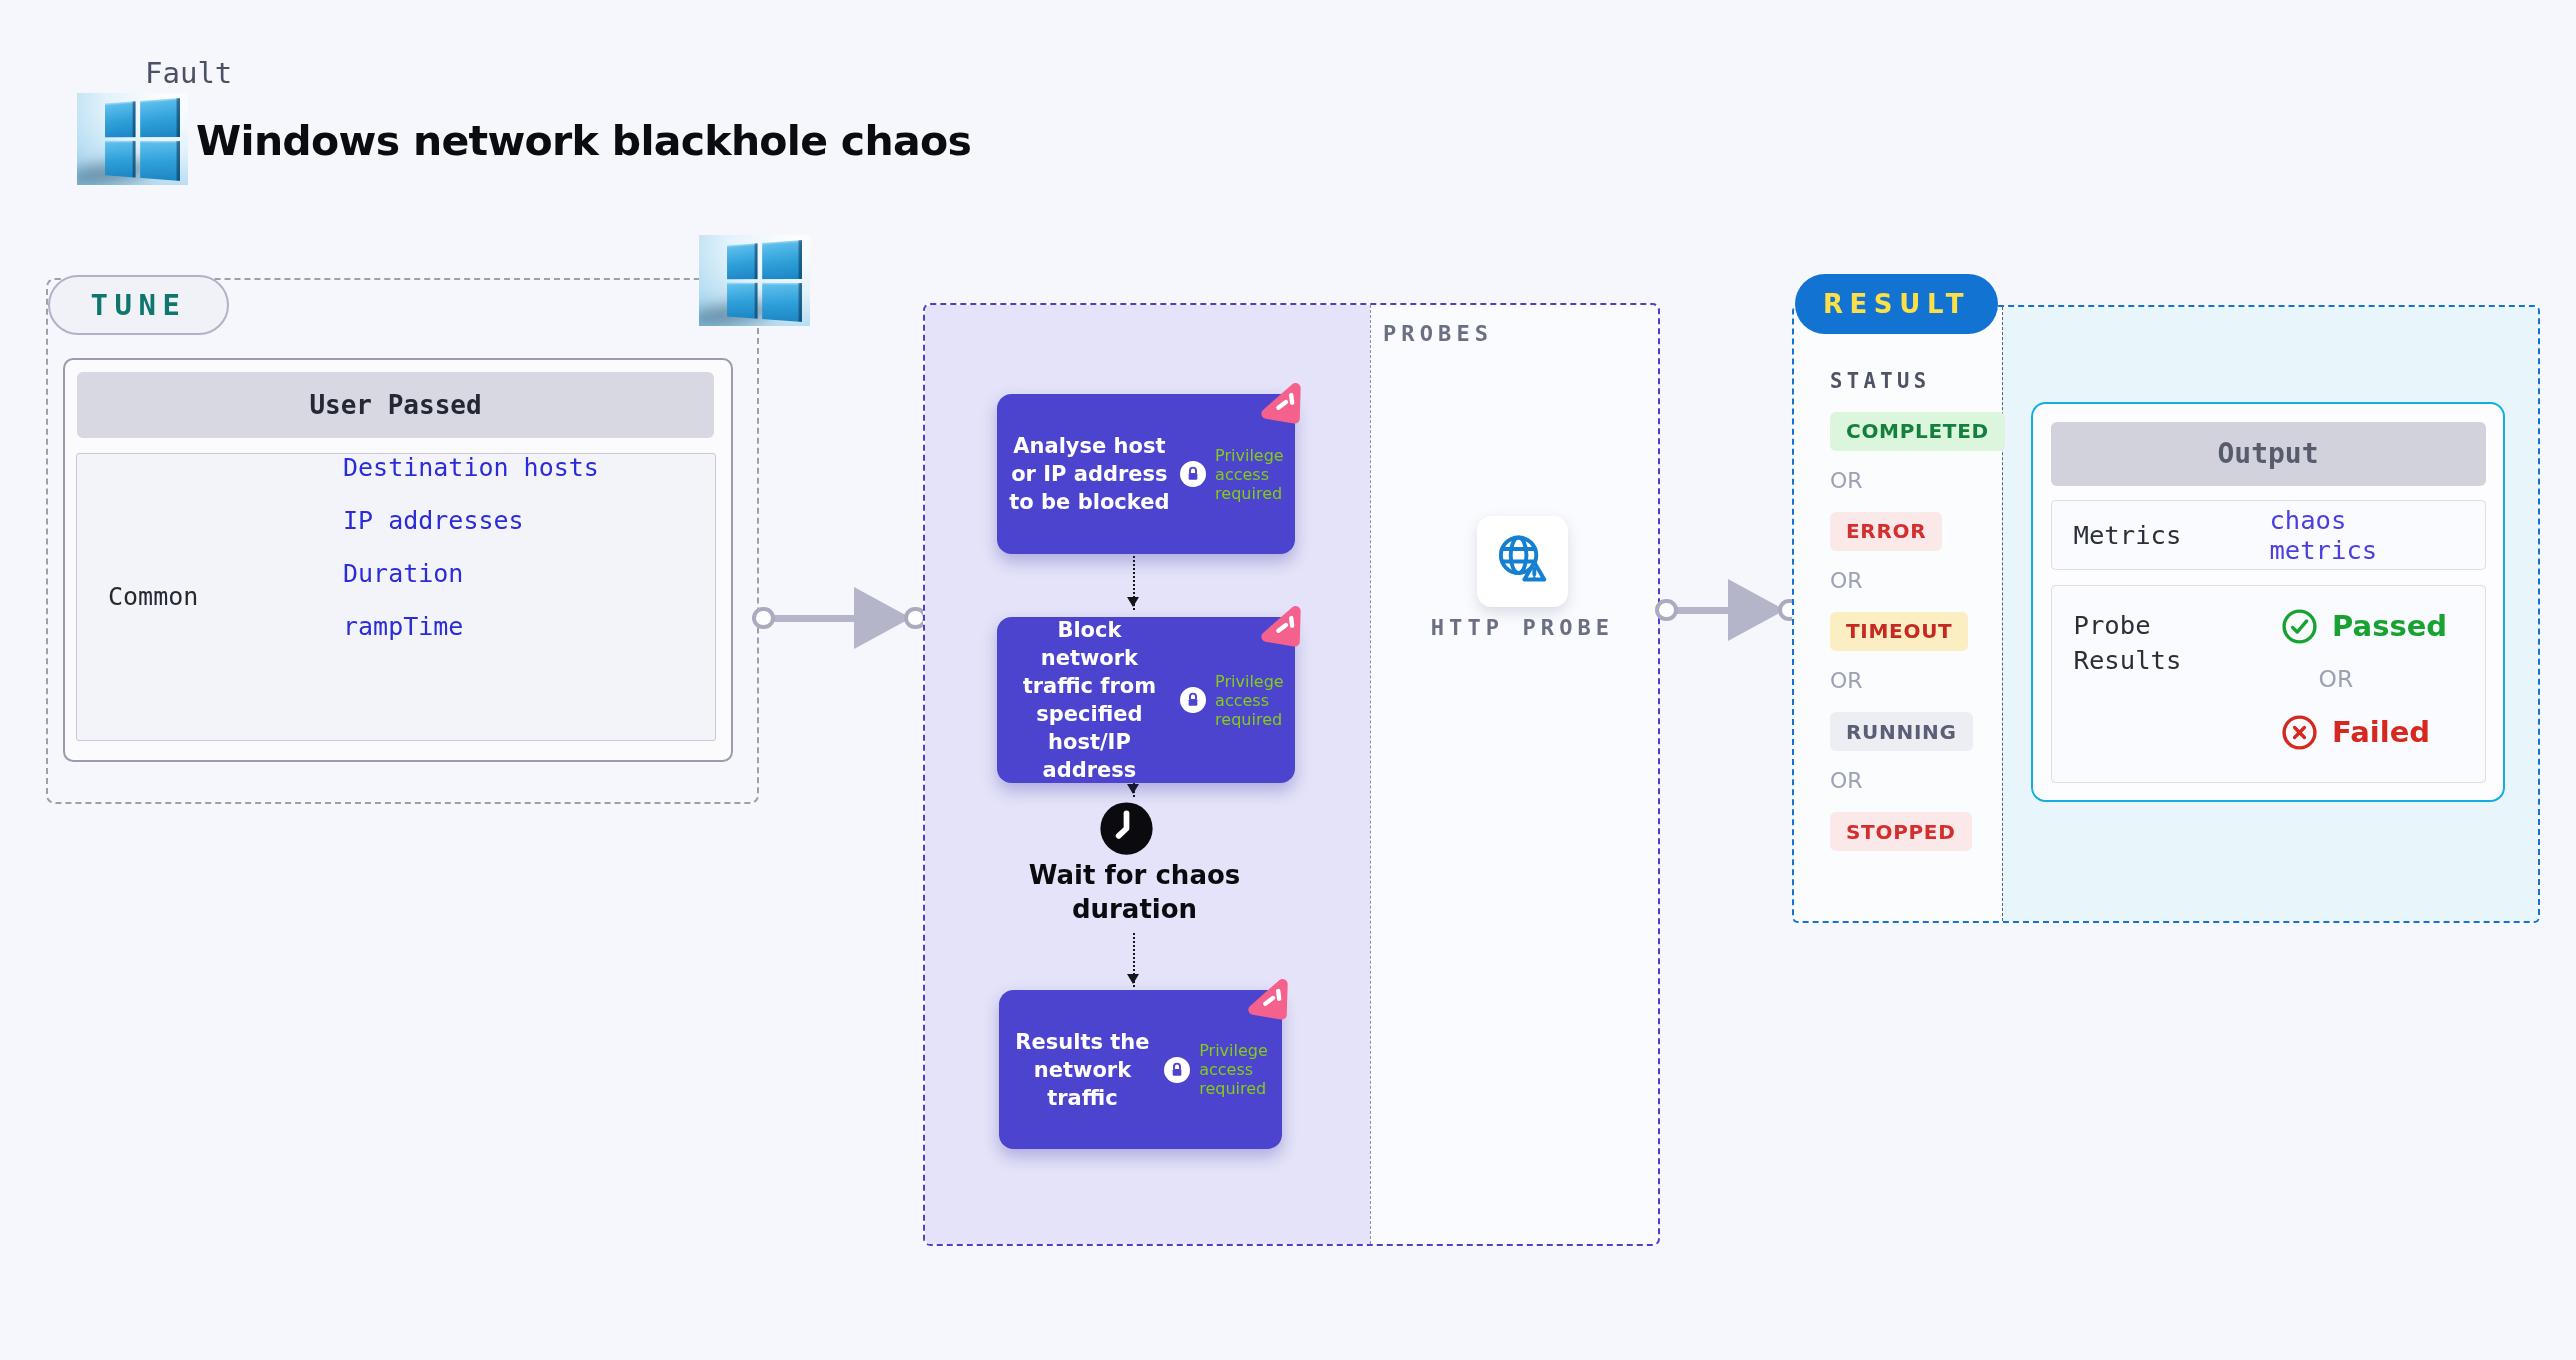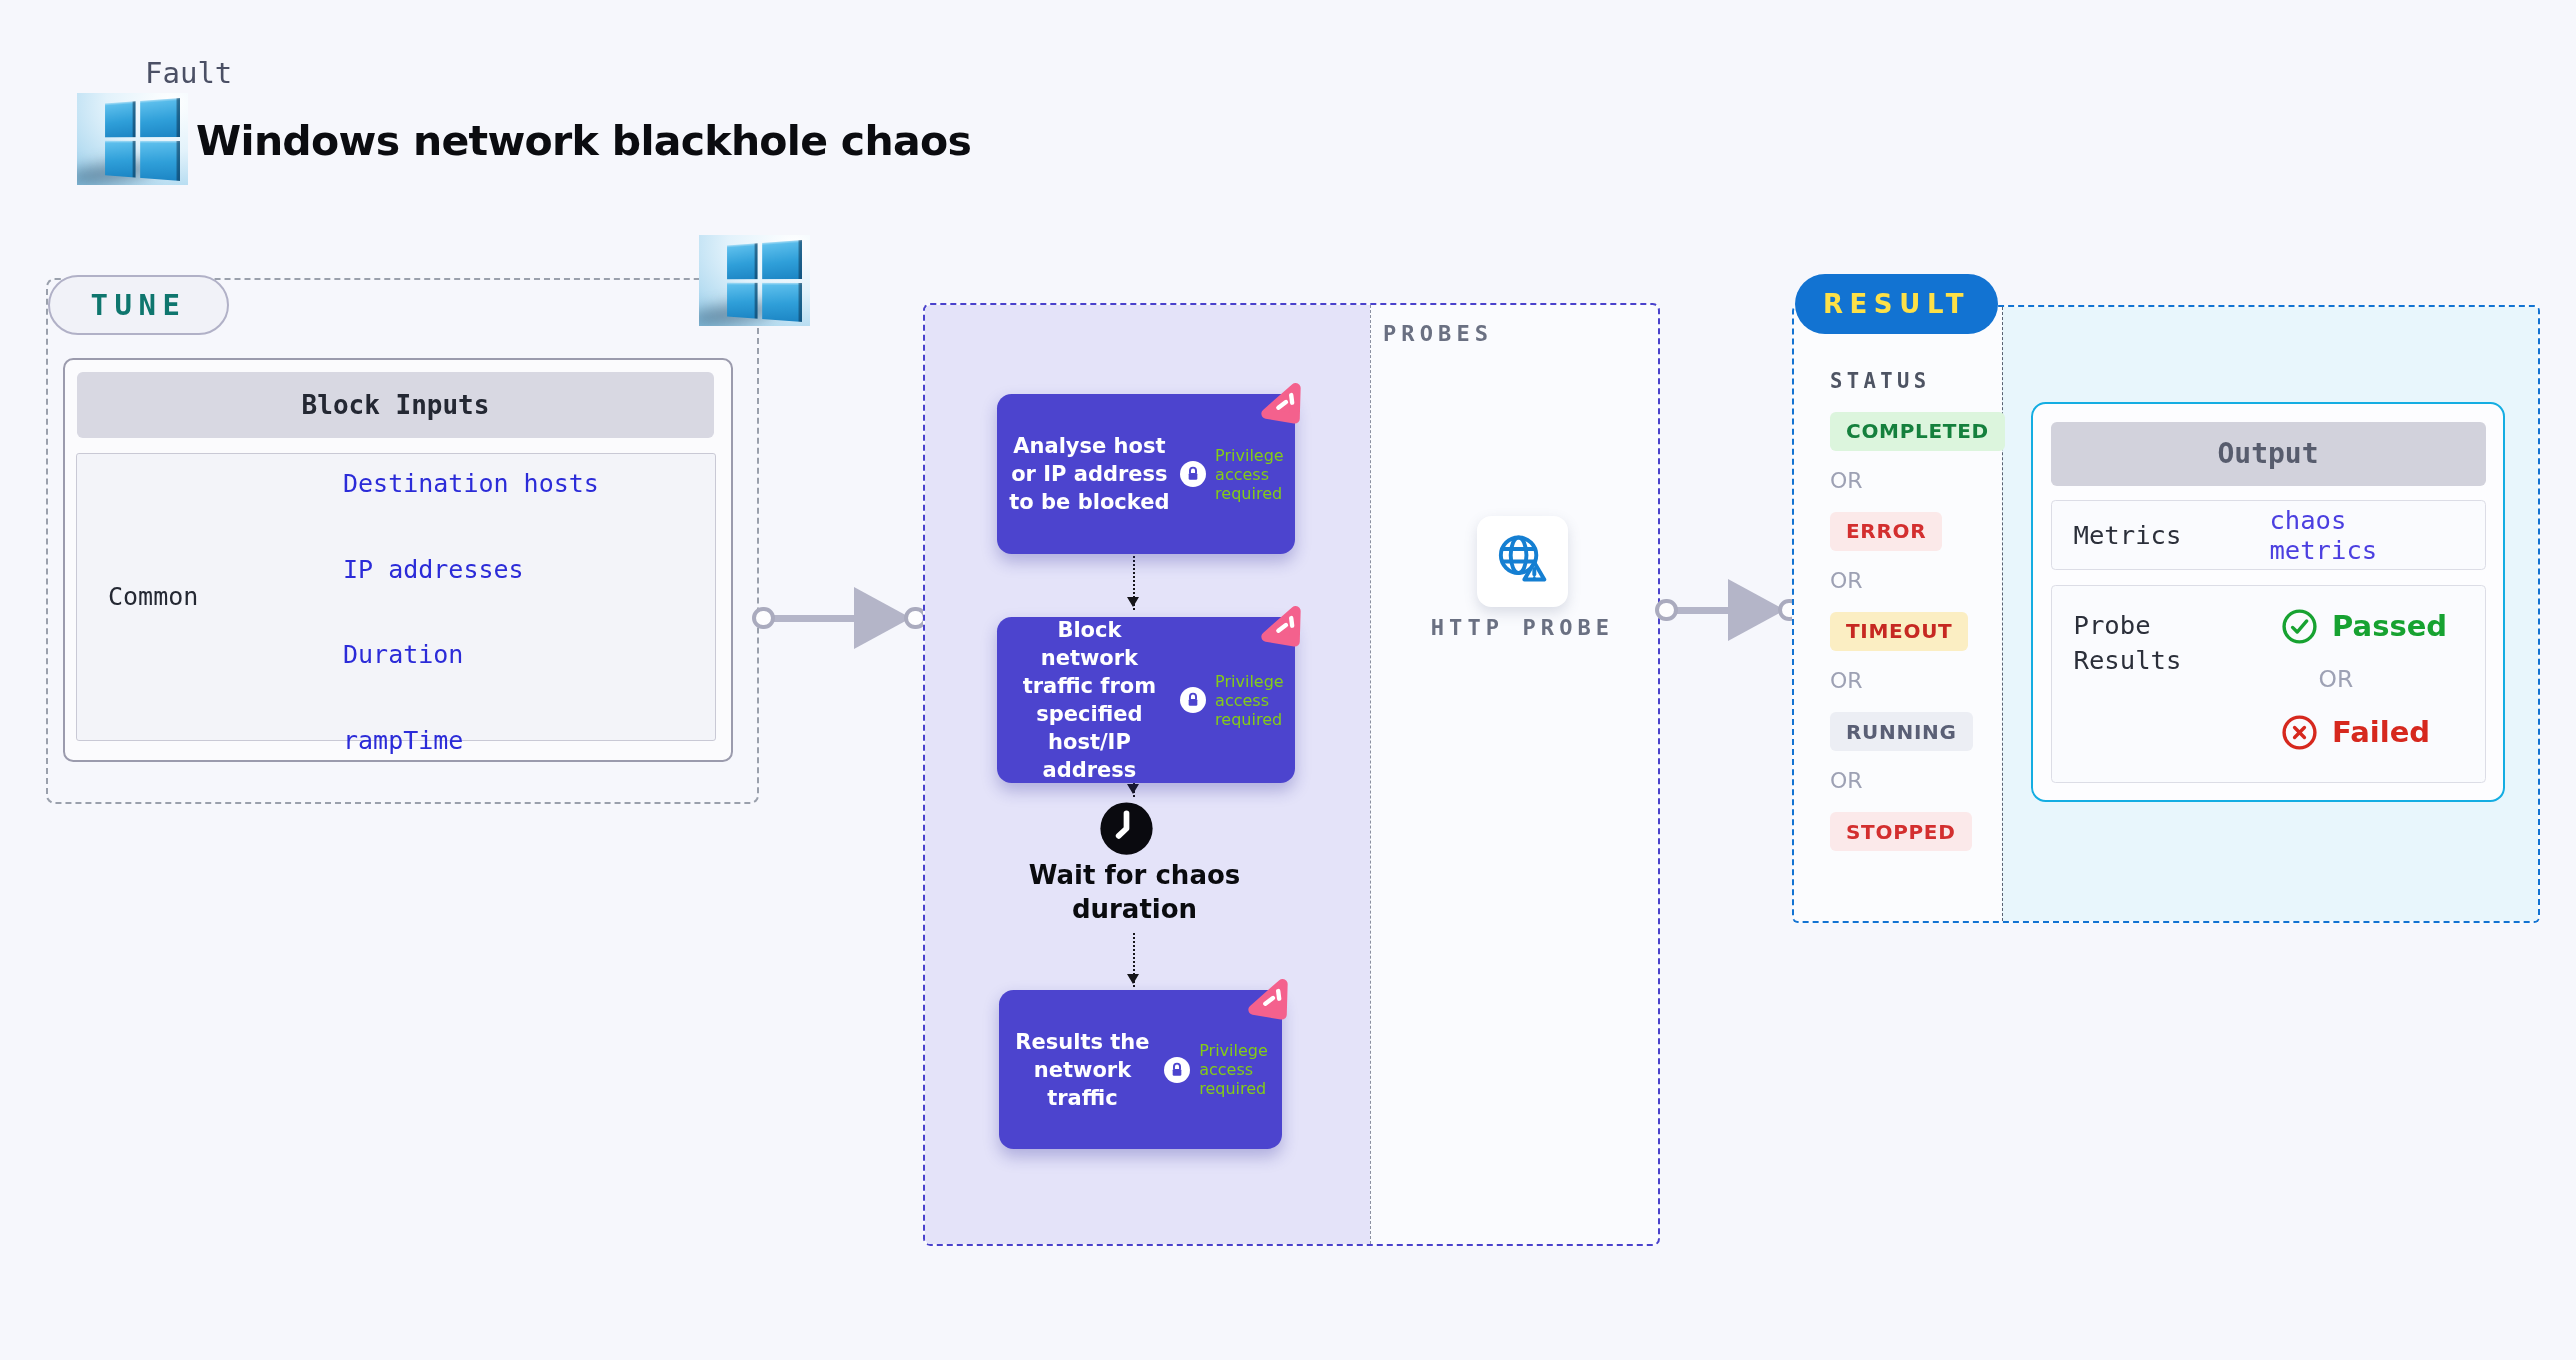--- a/index.html
+++ b/index.html
@@ -33,21 +33,21 @@
   .pill-result{left:1795px;top:274px;width:203px;height:60px;background:#1273d2;
      font-size:26px;letter-spacing:6.6px;color:#fde047;}
 
   
   .tune-rect{left:46px;top:278px;width:709px;height:522px;border:2.2px dashed #9aa0ac;border-radius:8.8px;}
   .ui-card{left:63px;top:358px;width:666px;height:400px;background:#fbfbfd;border:2.2px solid #9b9bad;border-radius:10.2px;}
   .ui-head{left:77px;top:372px;width:637px;height:66px;background:#d8d8e2;border-radius:5.8px;
      display:flex;align-items:center;justify-content:center;font-size:26px;font-weight:700;color:#242833;}
   .ui-body{left:76px;top:453px;width:638px;height:286px;background:#f3f4f9;border:1.5px solid #c9c9d5;border-radius:2.9px;}
   .ui-rowlabel{left:108px;top:453px;height:286px;display:flex;align-items:center;font-size:25px;color:#242833;}
-  .ui-links{left:343px;top:453px;height:286px;display:flex;flex-direction:column;justify-content:space-between;gap:24px;margin-top:16px;}
+  .ui-links{left:343px;top:453px;height:286px;display:flex;flex-direction:column;justify-content:flex-start;gap:24px;}
   .ui-link{font-size:25px;color:#2b2bd8;cursor:pointer;}
 
   
   .connector{height:73px;}
   .c-line{position:absolute;left:10.2px;top:34px;height:6.6px;background:#b4b5c8;}
   .c-tri{position:absolute;top:5.8px;width:0;height:0;border:31px solid transparent;border-left:57px solid #b4b5c8;border-right:0;}
   .c-dot{position:absolute;width:14.6px;height:14.6px;border-radius:50%;background:#fdfdfe;border:4.4px solid #aaabbe;top:25.6px;}
 
   
   .exec-rect{left:923px;top:303px;width:733px;height:939px;border:2.2px dashed #4a42cc;border-radius:7.3px;background:#fafbfe;}
@@ -123,21 +123,21 @@
       <span class="shadow"></span>
     <span class="panes">
         <span class="pane"></span>
         <span class="pane"></span>
         <span class="pane"></span>
         <span class="pane"></span>
       </span>
   </div>
 
   <div class="abs ui-card"></div>
-  <div class="abs ui-head mono">Block Inputs</div>
+  <div class="abs ui-head mono">User Passed</div>
   <div class="abs ui-body"></div>
   <div class="abs ui-rowlabel mono">Common</div>
   <div class="abs ui-links">
     <span class="ui-link mono">Destination hosts</span>
     <span class="ui-link mono">IP addresses</span>
     <span class="ui-link mono">Duration</span>
     <span class="ui-link mono">rampTime</span>
   </div>
 
   <div class="abs connector" style="left:752px;top:581px;width:175px;">

